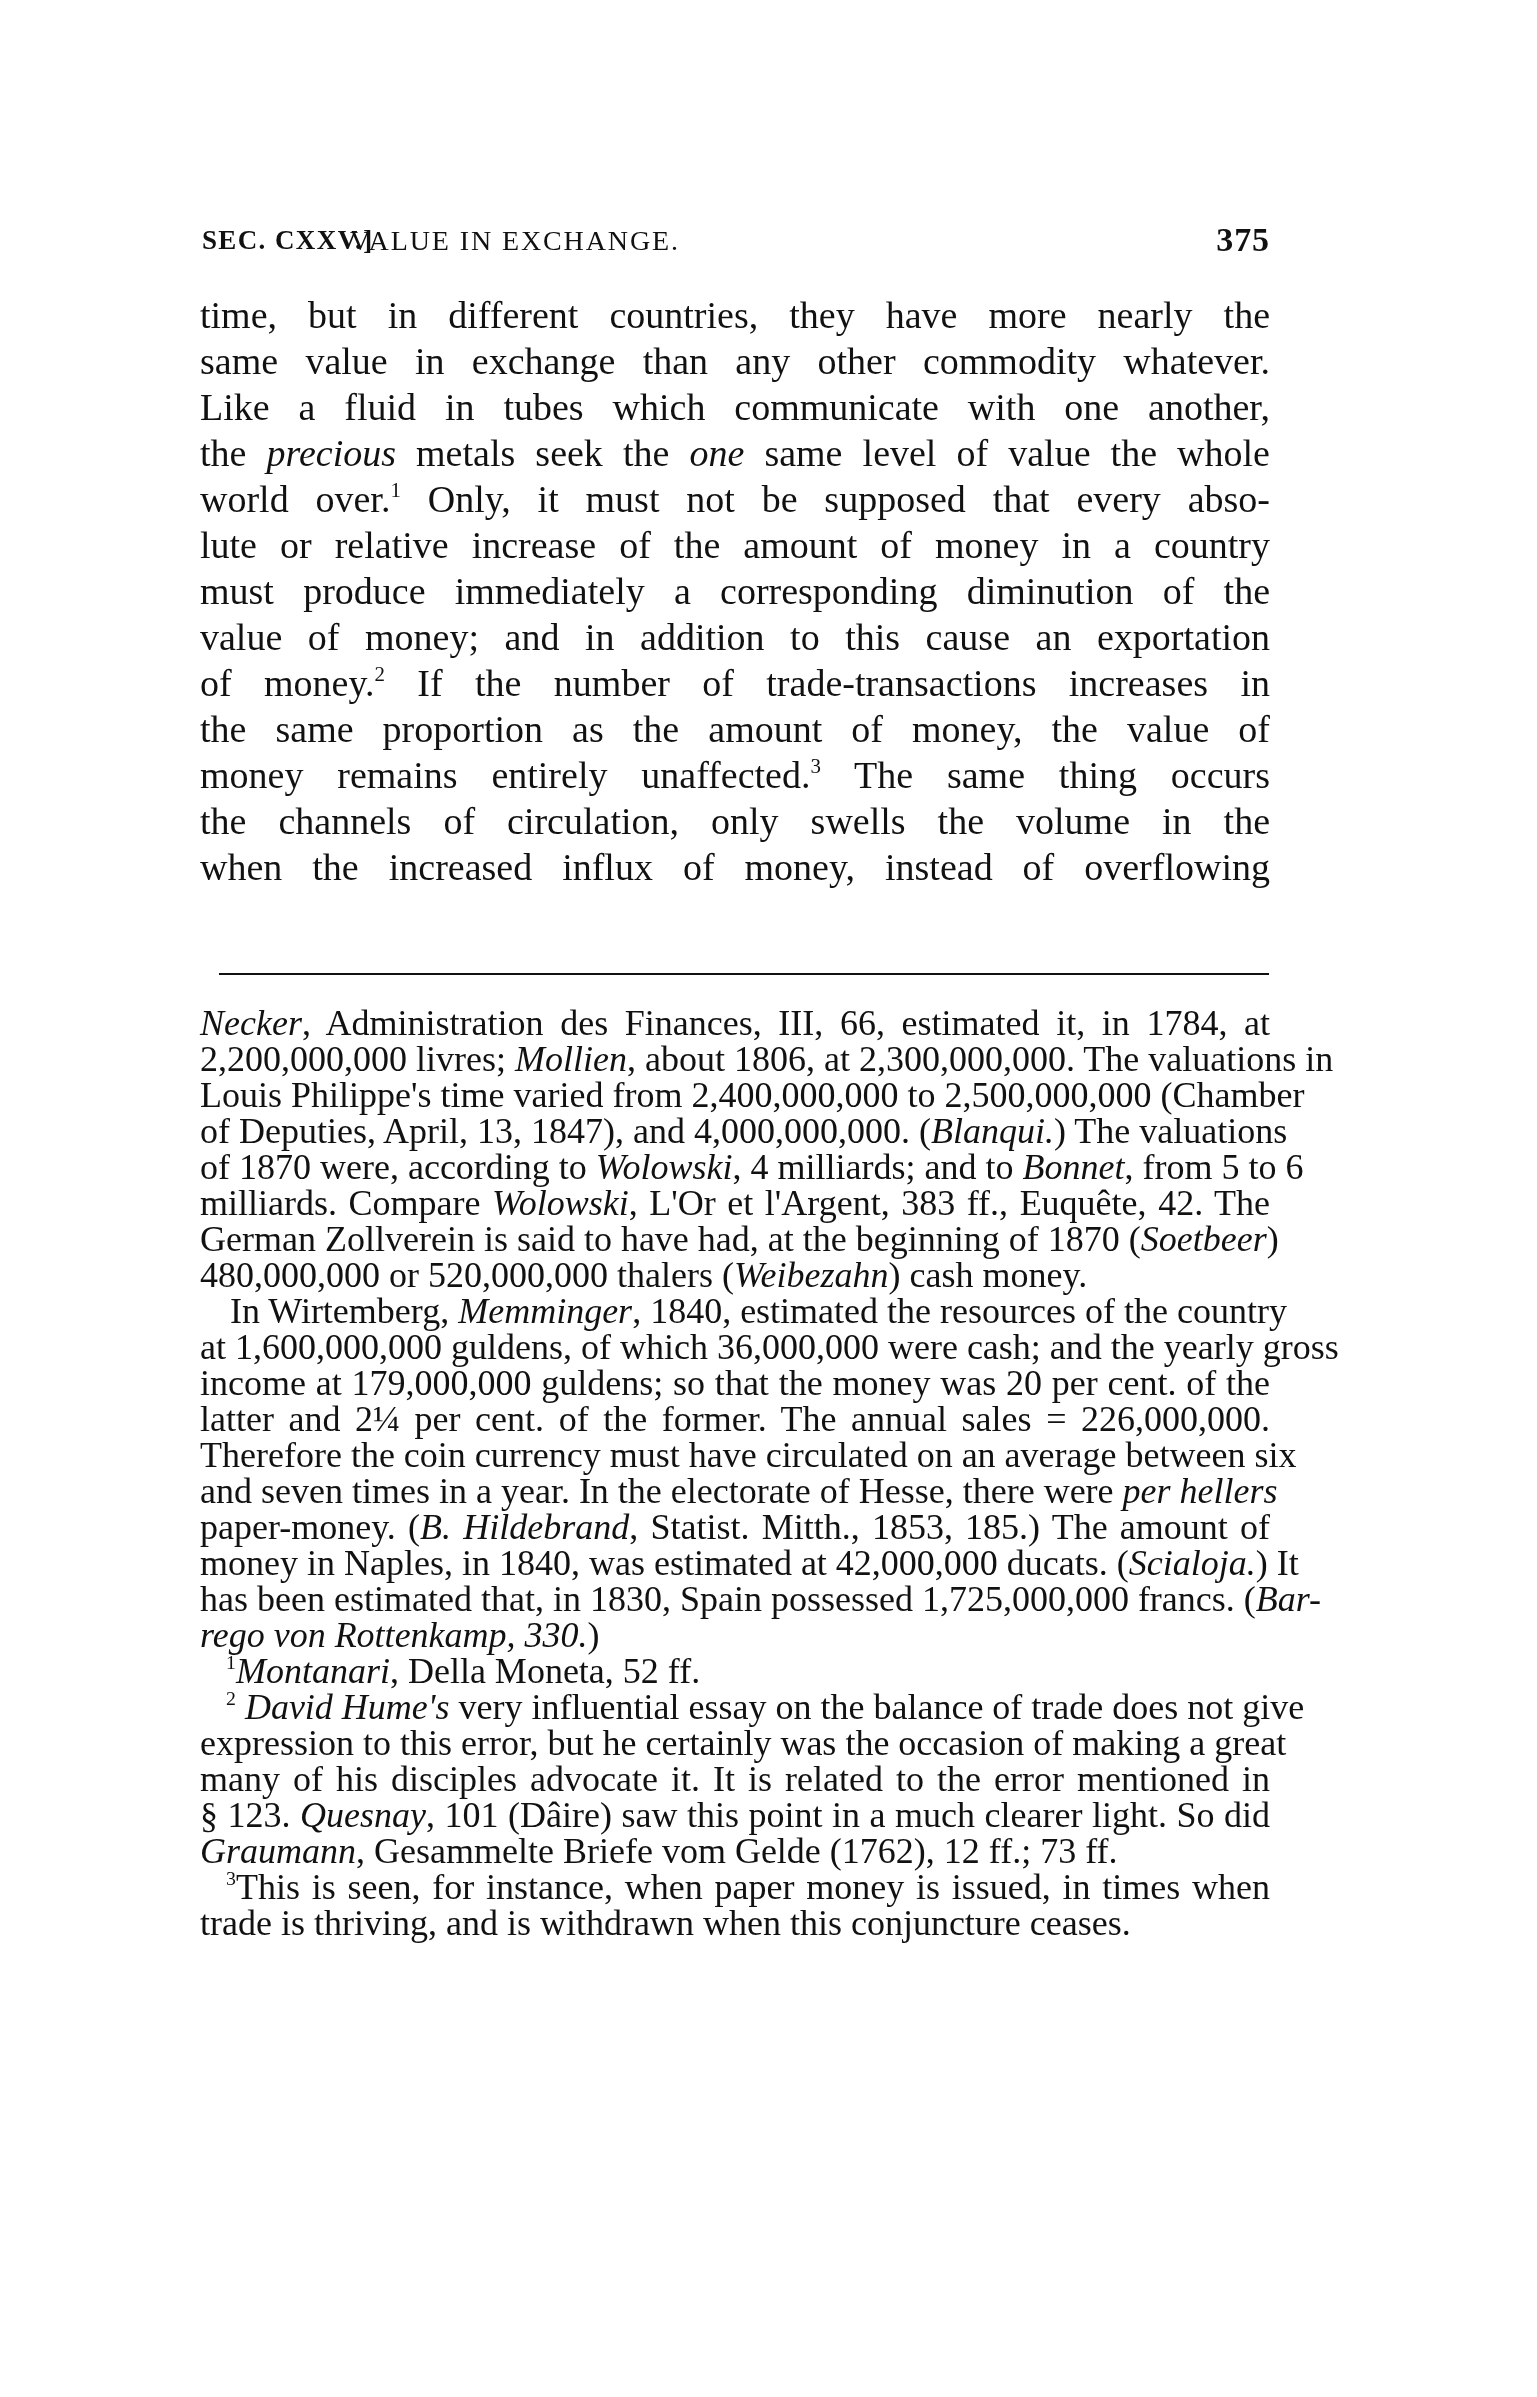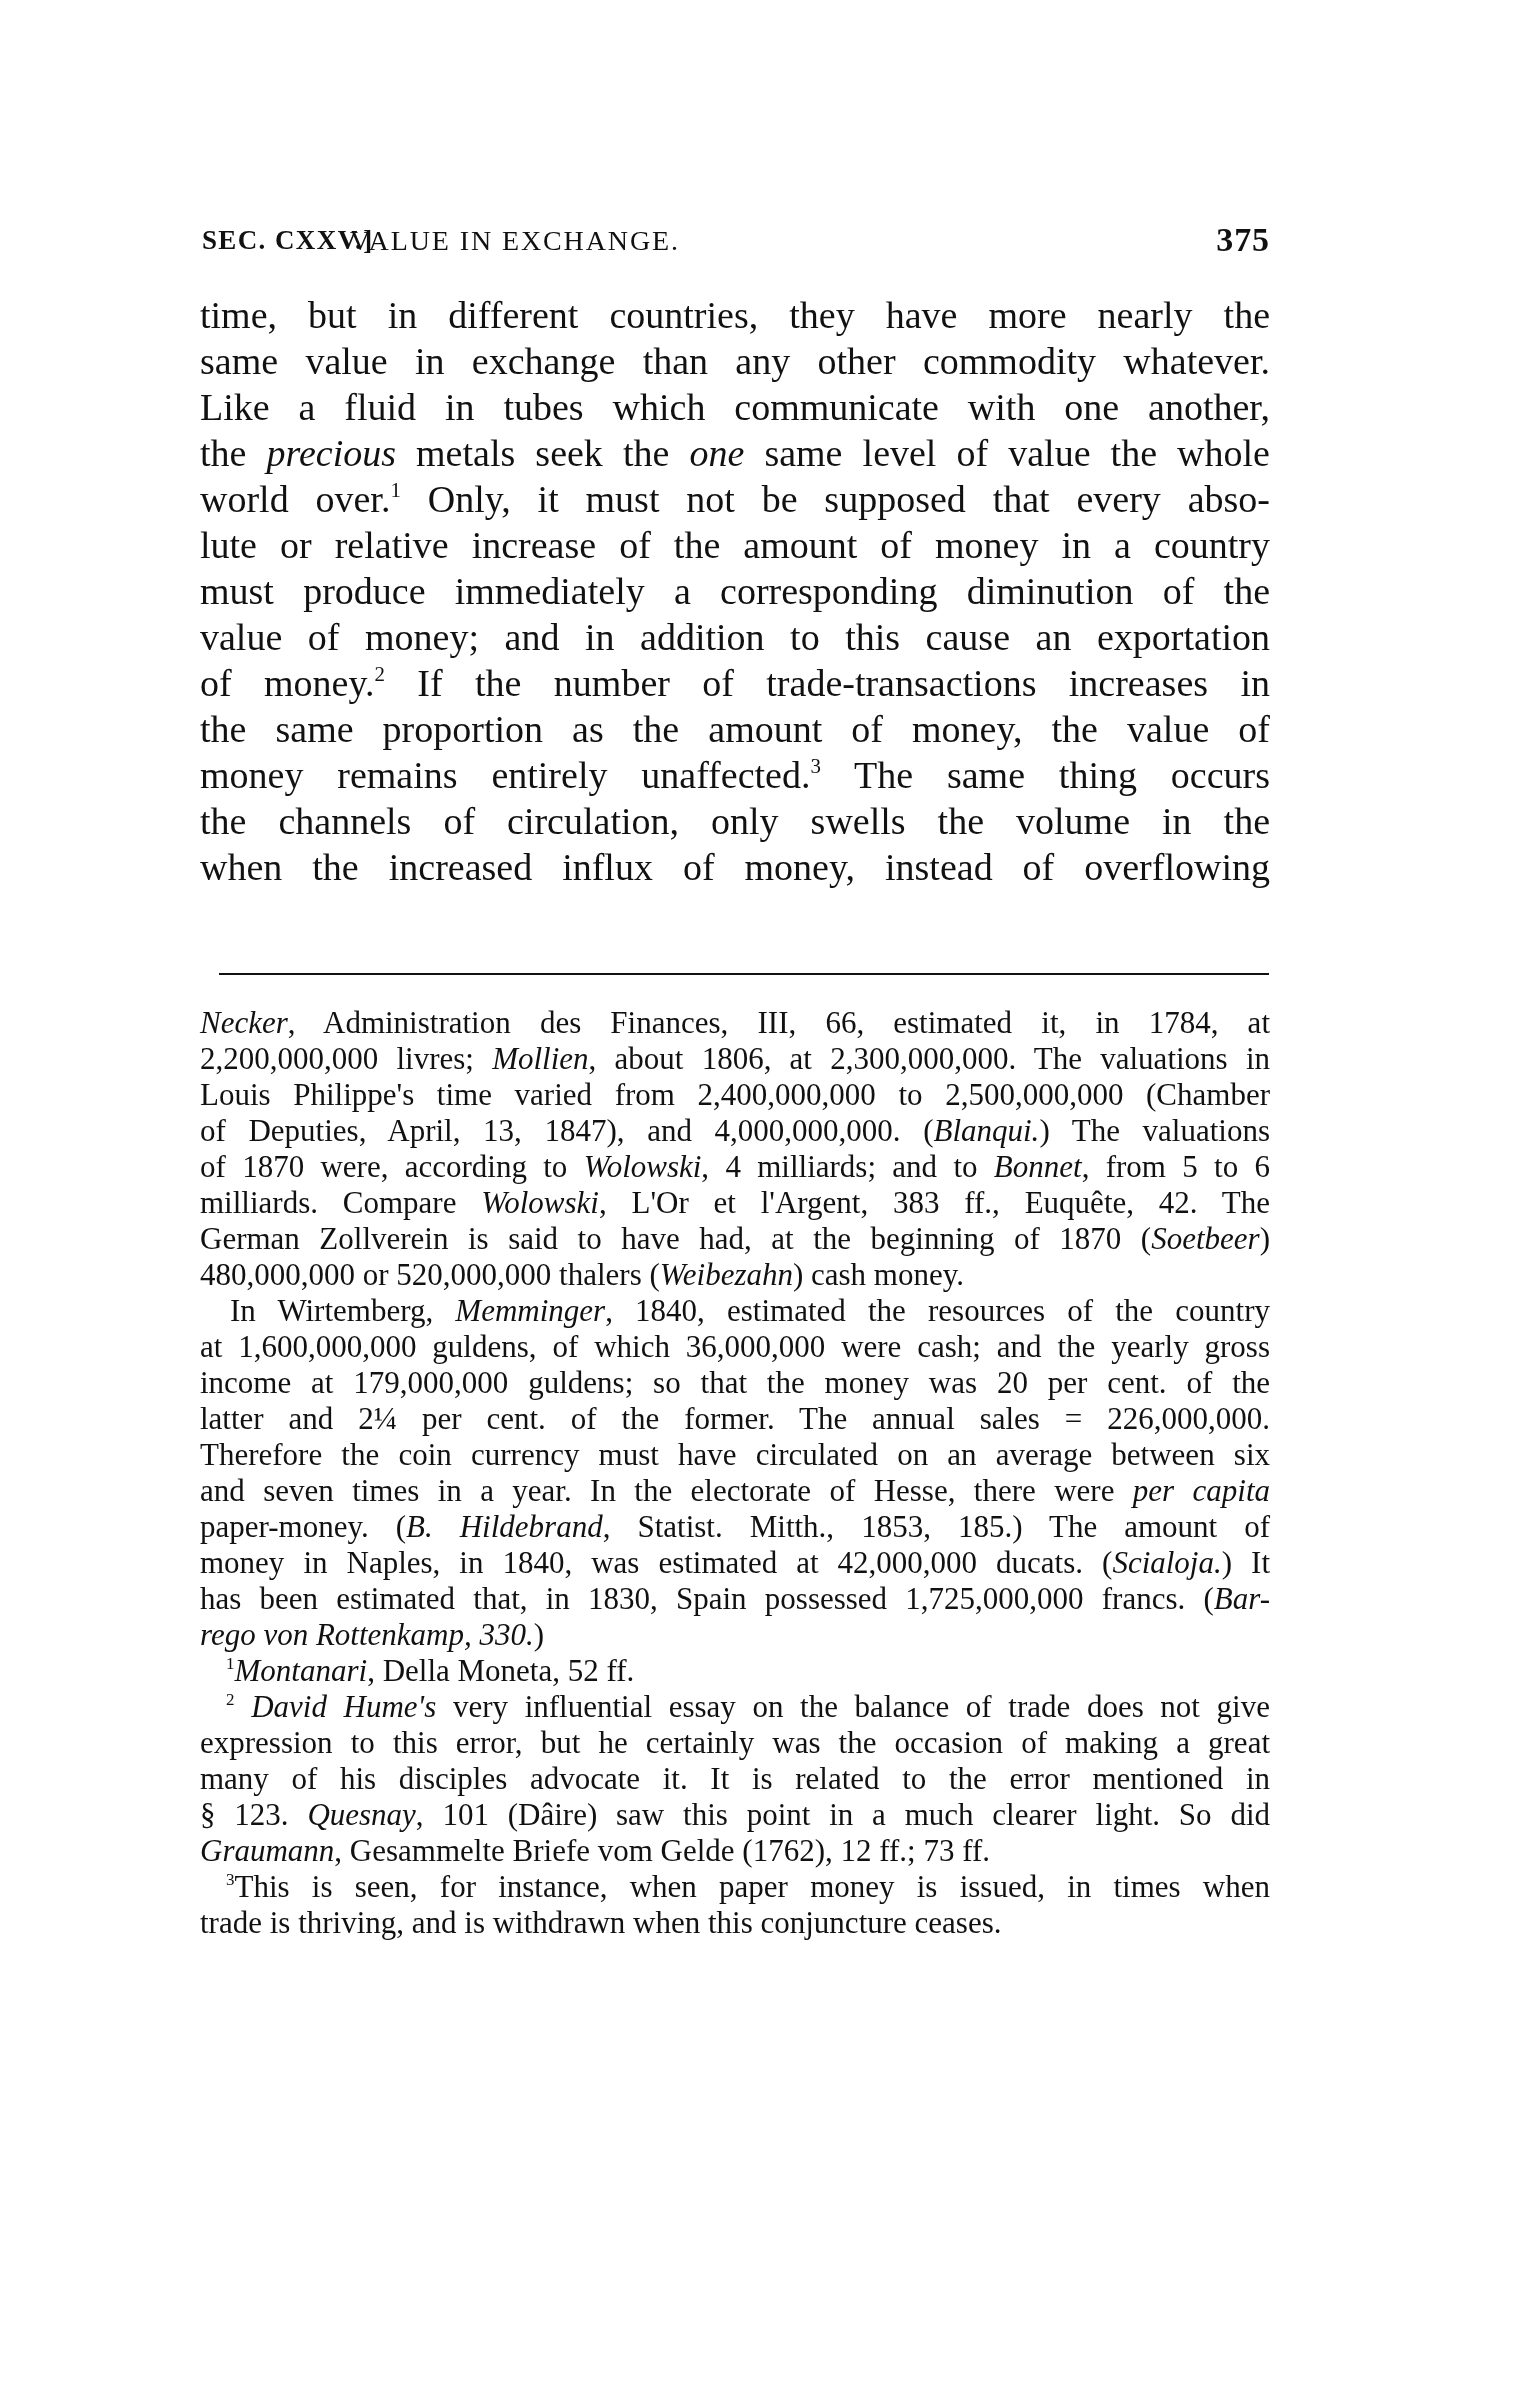--- a/index.html
+++ b/index.html
@@ -81,21 +81,21 @@
       left: 19px;
       width: 1050px;
       height: 0;
       border-top: 2.8px solid #111111;
     }
     .footnotes {
       position: absolute;
       top: 1005px;
       left: 0;
       width: 1070px;
-      font-size: 31px;
+      font-size: 36px;
       line-height: 36px;
     }
     .footnotes .line {
       display: block;
       text-align: justify;
       text-align-last: justify;
       white-space: nowrap;
       height: 36px;
     }
     .footnotes .line.end {
@@ -145,21 +145,21 @@
       <span class="line ">of Deputies, April, 13, 1847), and 4,000,000,000.  (<i>Blanqui.</i>)  The valuations</span>
       <span class="line ">of 1870 were, according to <i>Wolowski</i>, 4 milliards; and to <i>Bonnet</i>, from 5 to 6</span>
       <span class="line ">milliards.  Compare <i>Wolowski</i>, L'Or et l'Argent, 383 ff., Euquête, 42.  The</span>
       <span class="line ">German Zollverein is said to have had, at the beginning of 1870 (<i>Soetbeer</i>)</span>
       <span class="line end">480,000,000 or 520,000,000 thalers (<i>Weibezahn</i>) cash money.</span>
       <span class="line indent">In Wirtemberg, <i>Memminger</i>, 1840, estimated the resources of the country</span>
       <span class="line ">at 1,600,000,000 guldens, of which 36,000,000 were cash; and the yearly gross</span>
       <span class="line ">income at 179,000,000 guldens; so that the money was 20 per cent. of the</span>
       <span class="line ">latter and 2¼ per cent. of the former.  The annual sales = 226,000,000.</span>
       <span class="line ">Therefore the coin currency must have circulated on an average between six</span>
-      <span class="line ">and seven times in a year.  In the electorate of Hesse, there were <i>per capita</i></span>
+      <span class="line ">and seven times in a year.  In the electorate of Hesse, there were <i>per hellers</i></span>
       <span class="line ">paper-money.  (<i>B. Hildebrand</i>, Statist. Mitth., 1853, 185.)  The amount of</span>
       <span class="line ">money in Naples, in 1840, was estimated at 42,000,000 ducats.  (<i>Scialoja.</i>)  It</span>
       <span class="line ">has been estimated that, in 1830, Spain possessed 1,725,000,000 francs.  (<i>Bar-</i></span>
       <span class="line end"><i>rego von Rottenkamp, 330.</i>)</span>
       <span class="line end indent-sm"><sup>1</sup><i>Montanari</i>, Della Moneta, 52 ff.</span>
       <span class="line indent-sm"><sup>2</sup> <i>David Hume's</i> very influential essay on the balance of trade does not give</span>
       <span class="line ">expression to this error, but he certainly was the occasion of making a great</span>
       <span class="line ">many of his disciples advocate it.  It is related to the error mentioned in</span>
       <span class="line ">§ 123.  <i>Quesnay</i>, 101 (Dâire) saw this point in a much clearer light.  So did</span>
       <span class="line end"><i>Graumann</i>, Gesammelte Briefe vom Gelde (1762), 12 ff.; 73 ff.</span>

